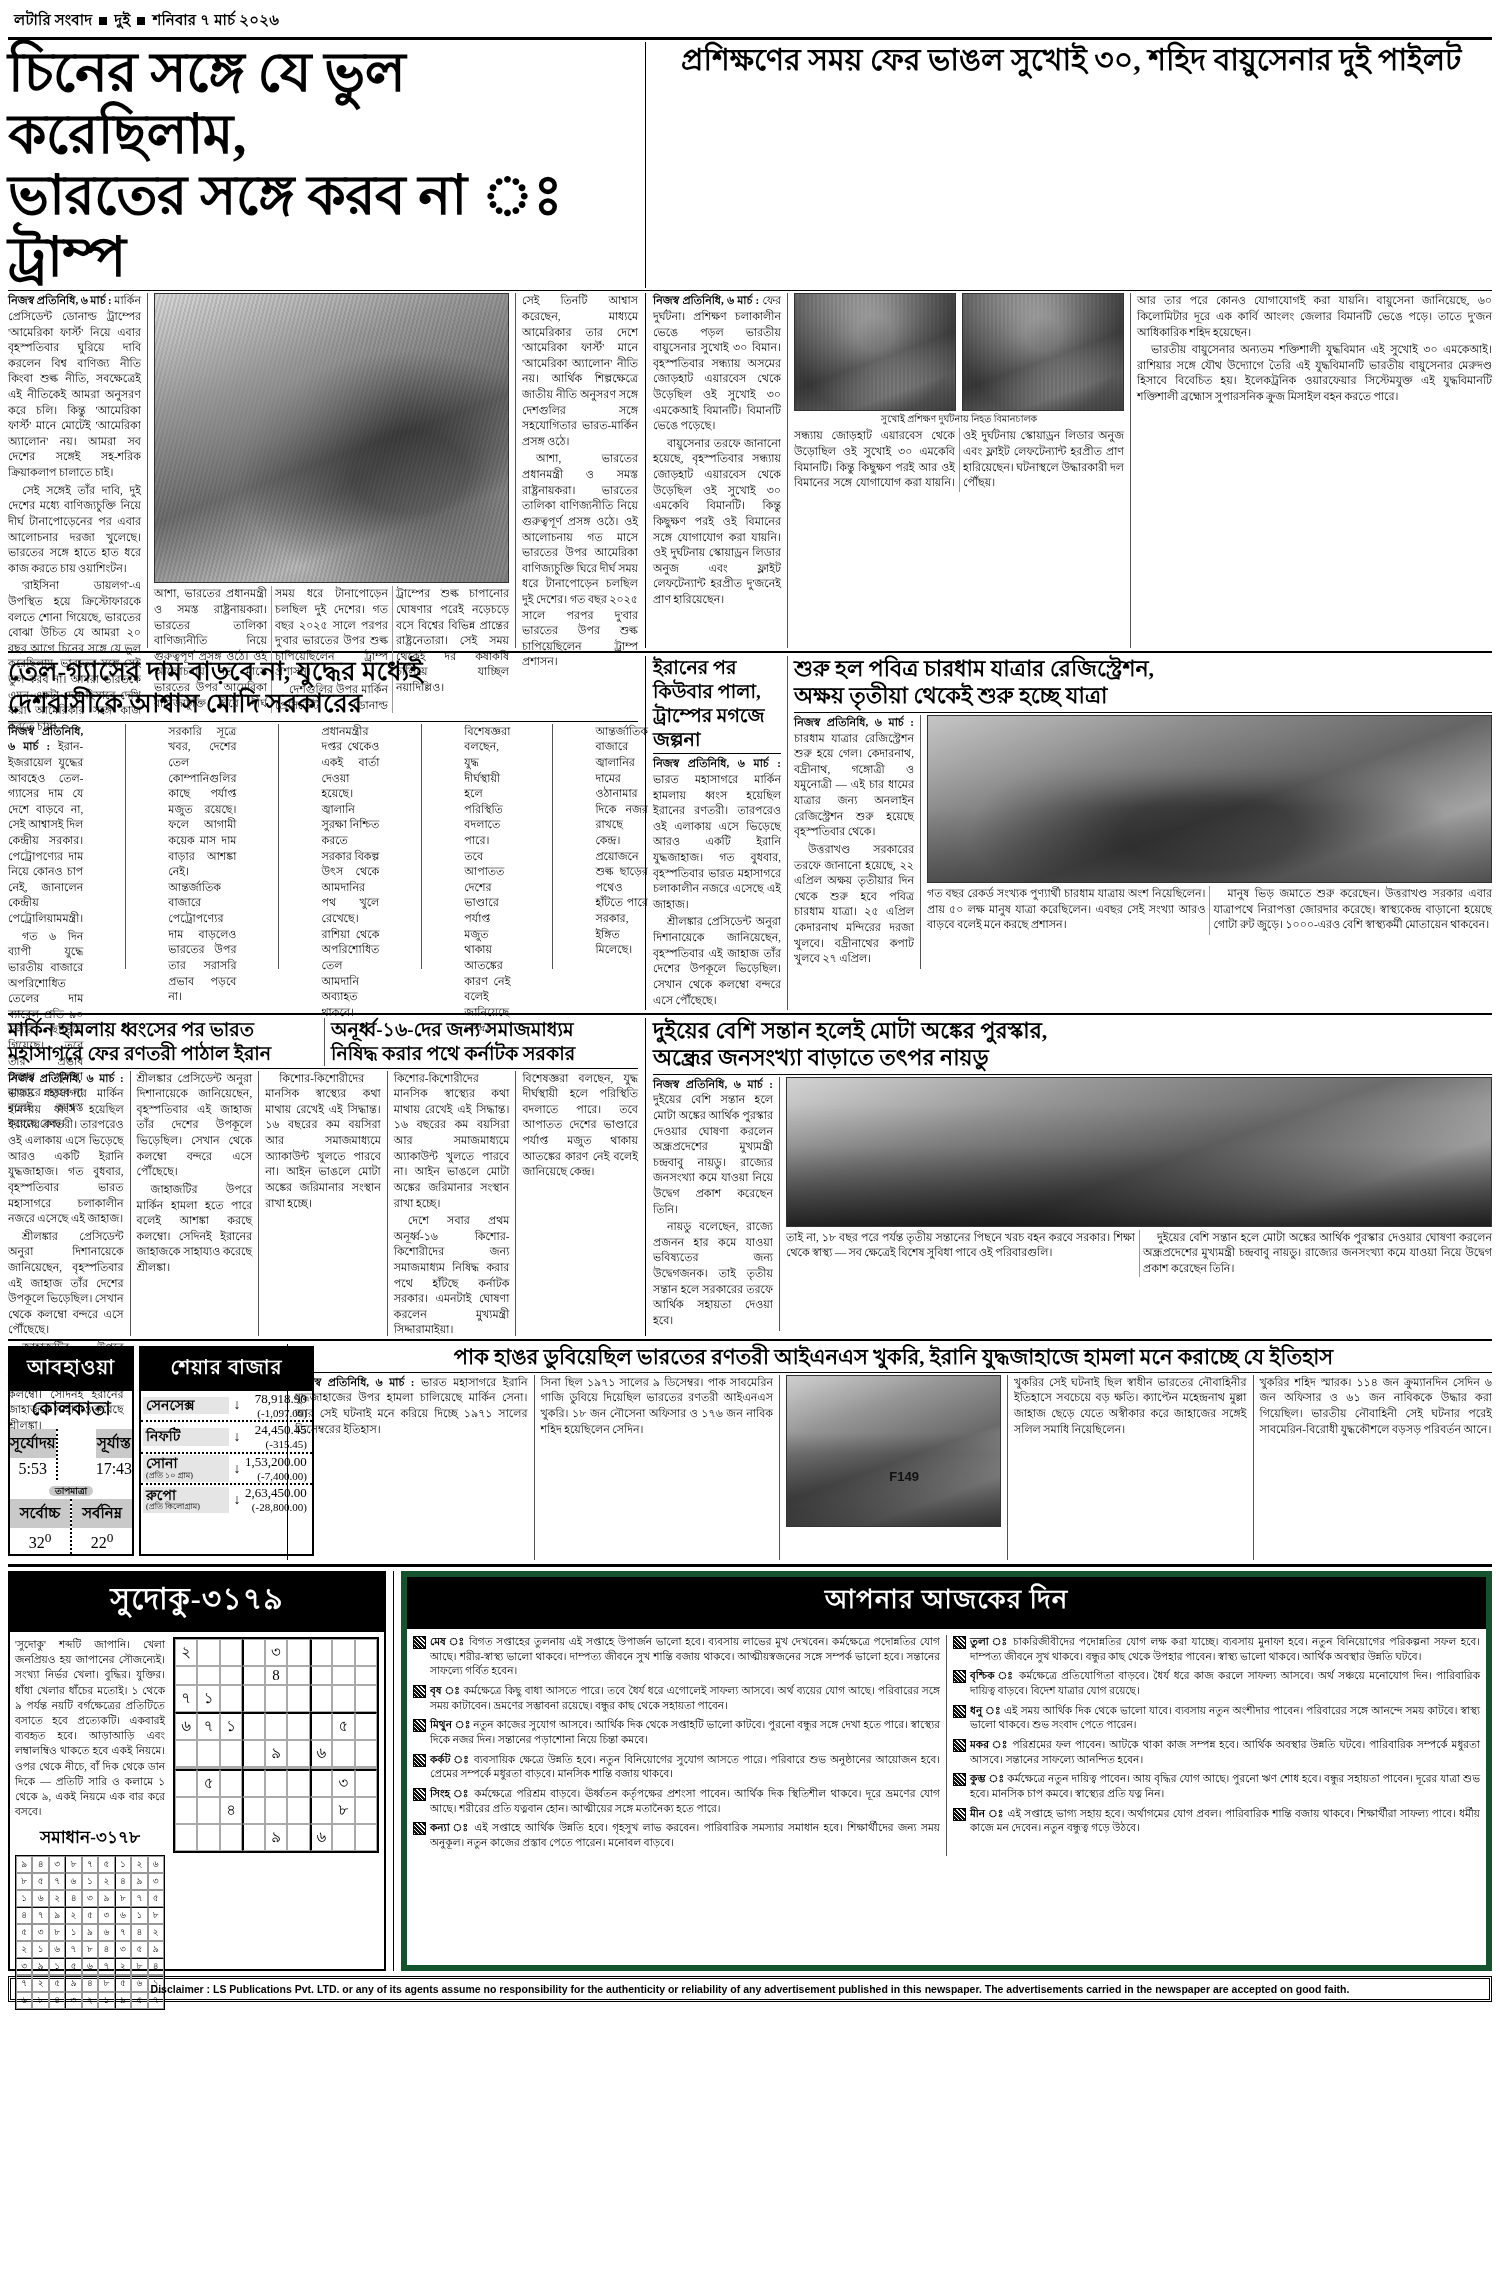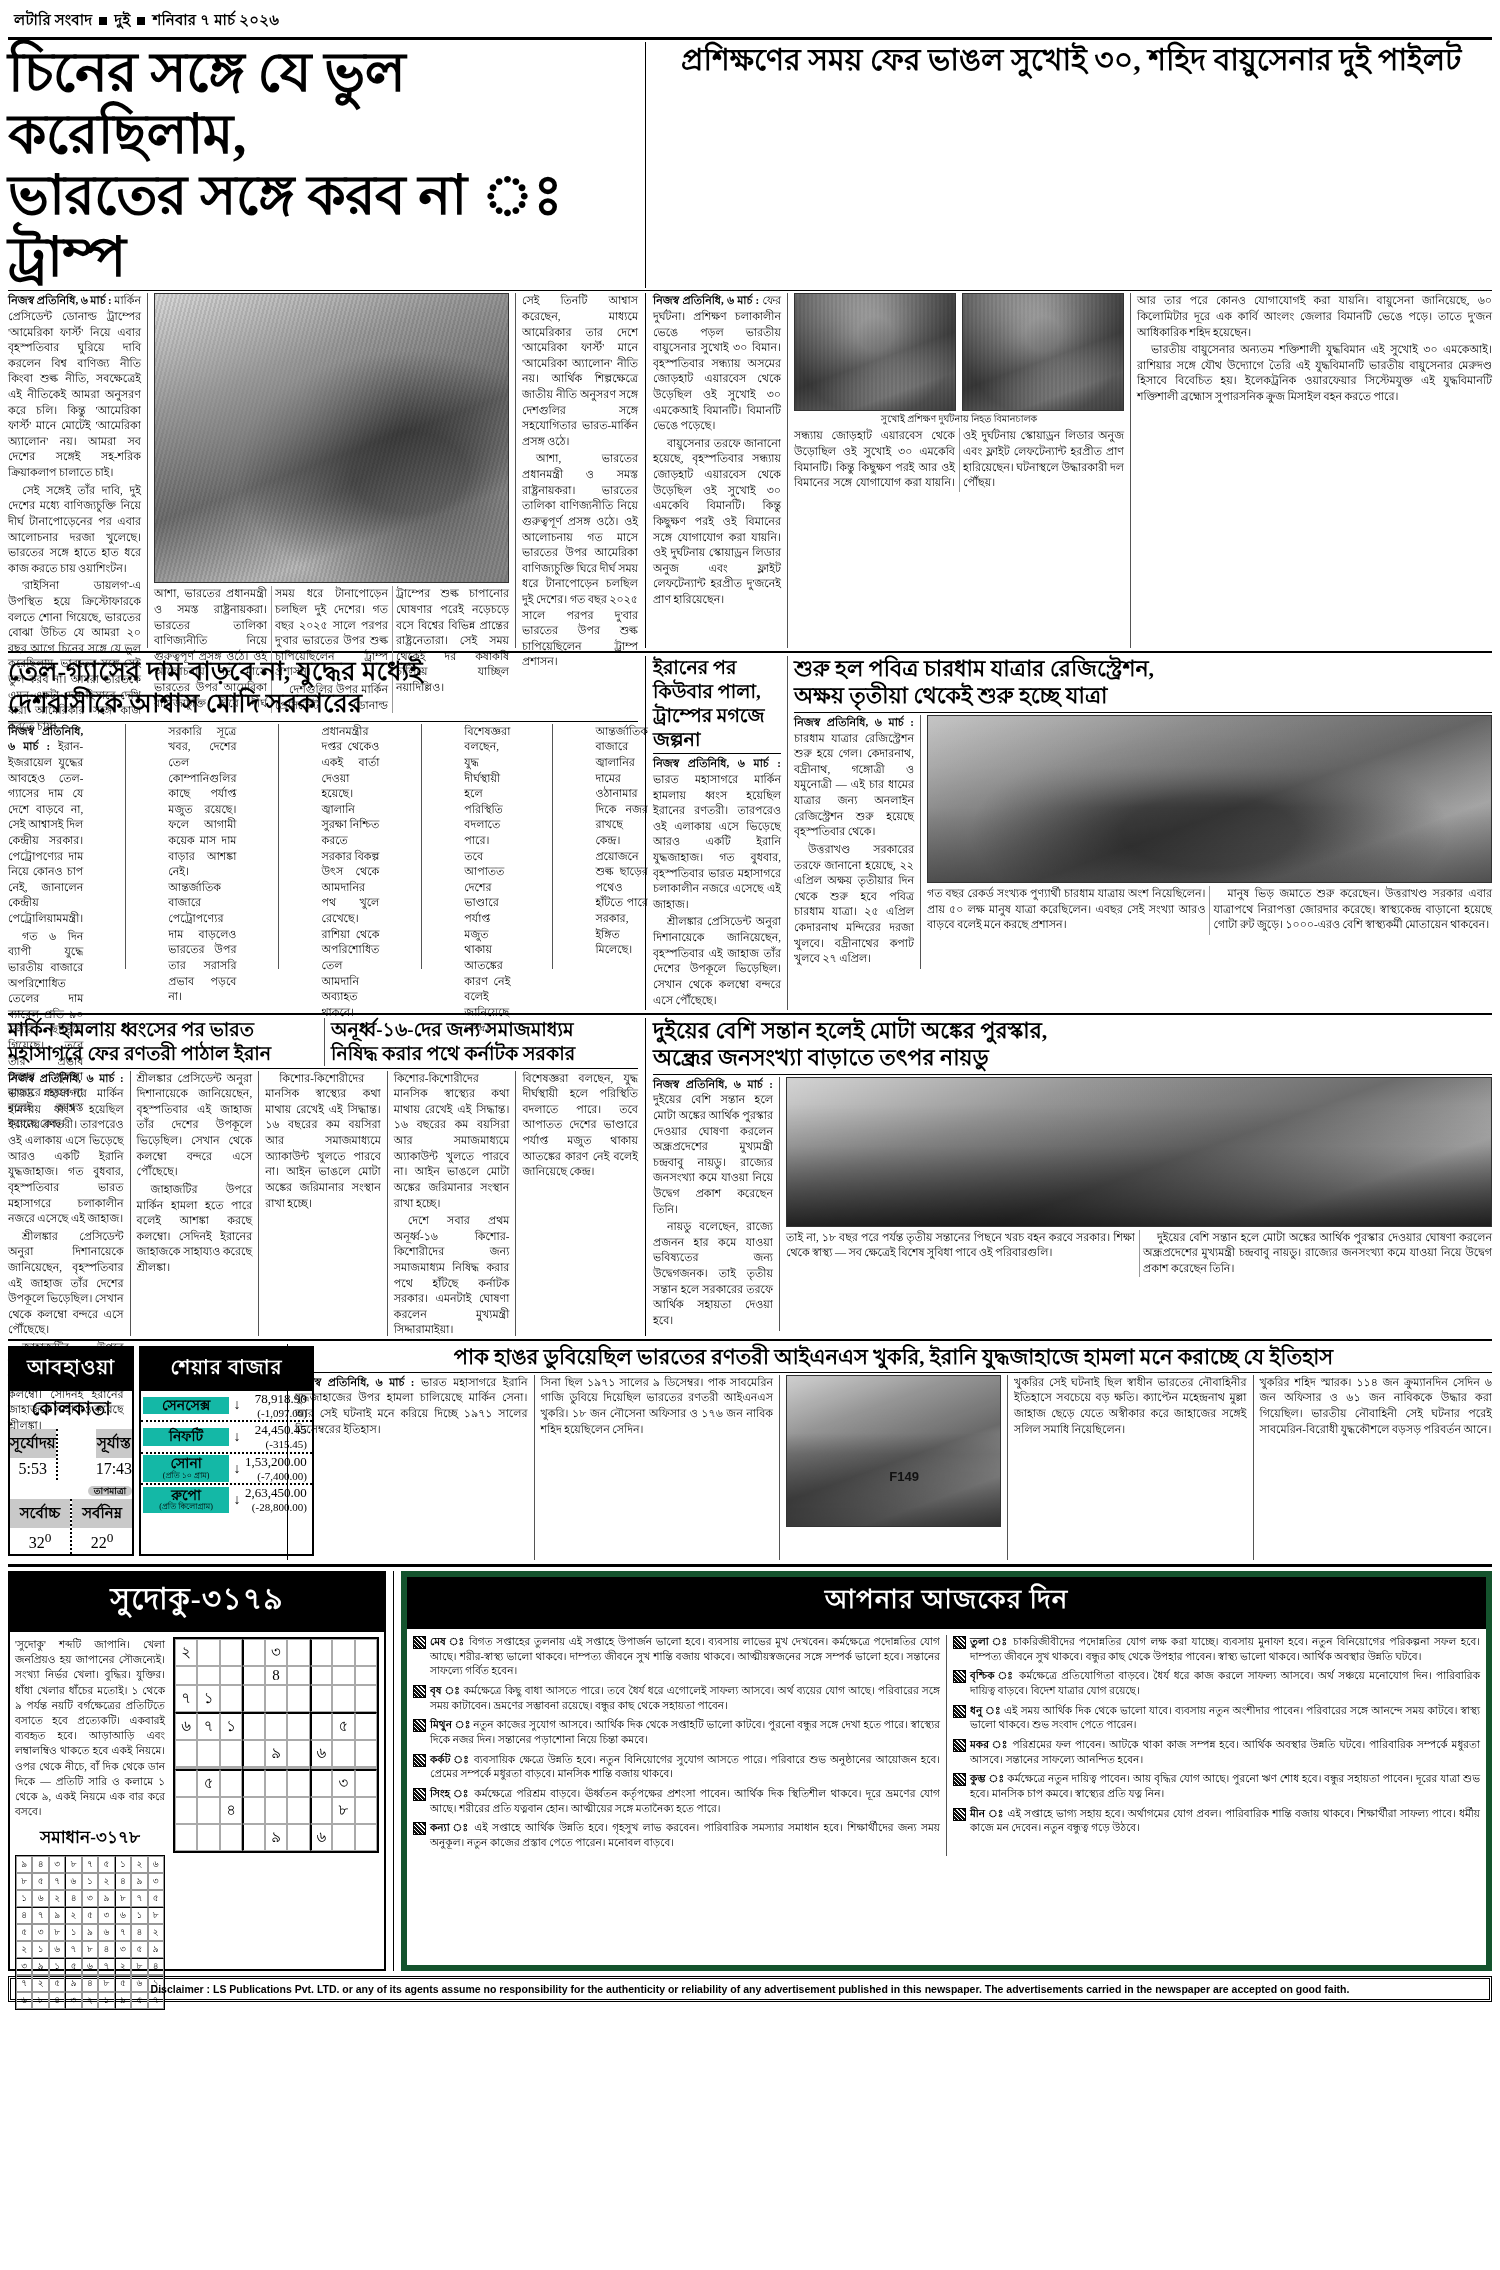--- a/index.html
+++ b/index.html
@@ -87,21 +87,21 @@
   }
 
   
   .infobox { border: 2px solid #000; }
   .infobox .blackbar { font-size: 20px; padding: 4px 0 6px; }
   .cellhead { background: #c9c9c9; text-align: center; font-weight: bold; font-size: 15px; padding: 2px 0; }
   .cellval { text-align: center; font-size: 16px; padding: 2px 0; }
   .dotted-h { border-top: 2px dotted #000; }
   .city { text-align: center; font-size: 19px; font-weight: bold; padding: 3px 0; }
   .mkt-row { display: flex; align-items: center; padding: 1px 2px; }
-  .mkt-name { background: #14b8a6; font-weight: bold; font-size: 14px; text-align: center; padding: 1px 3px; width: 86px; line-height: 1.1; }
+  .mkt-name { background: #e5e5e5; font-weight: bold; font-size: 14px; text-align: left; padding: 1px 3px; width: 86px; line-height: 1.1; }
   .mkt-name .sub { display: block; font-size: 8px; font-weight: normal; }
   .mkt-arrow { width: 16px; text-align: center; font-size: 14px; }
   .mkt-num { flex: 1; text-align: right; font-size: 13px; line-height: 1.15; padding-right: 3px; }
   .mkt-num .delta { display: block; font-size: 11px; }
   .sud-grid { display: grid; grid-template-columns: repeat(9, 1fr); width: 100%; aspect-ratio: 1/1; border: 2px solid #000; }
   .sud-grid .c {
     border: 1px solid #aaa; display: flex; align-items: center; justify-content: center;
     font-size: 15px; font-weight: 500;
   }
   .sud-grid .c:nth-child(9n+4), .sud-grid .c:nth-child(9n+7) { border-left: 2px solid #000; }
@@ -363,21 +363,21 @@
             <div style="flex:1;">
               <div class="cellhead">সূর্যোদয়</div>
               <div class="cellval">5:53</div>
             </div>
             <div style="width:2px; border-left:2px dotted #000;"></div>
             <div style="flex:1;padding-left:38px;">
               <div class="cellhead">সূর্যাস্ত</div>
               <div class="cellval">17:43</div>
             </div>
           </div>
-          <div style="text-align:right;">
+          <div style="text-align:center;">
             <span style="background:#c9c9c9; font-size:9px; font-weight:bold; padding:0 6px; border-radius:7px;">তাপমাত্রা</span>
           </div>
           <div class="row">
             <div style="flex:1;">
               <div class="cellhead">সর্বোচ্চ</div>
               <div class="cellval">
                 <span>32</span><sup>0</sup>
               </div>
             </div>
             <div style="width:2px; border-left:2px dotted #000;"></div>

